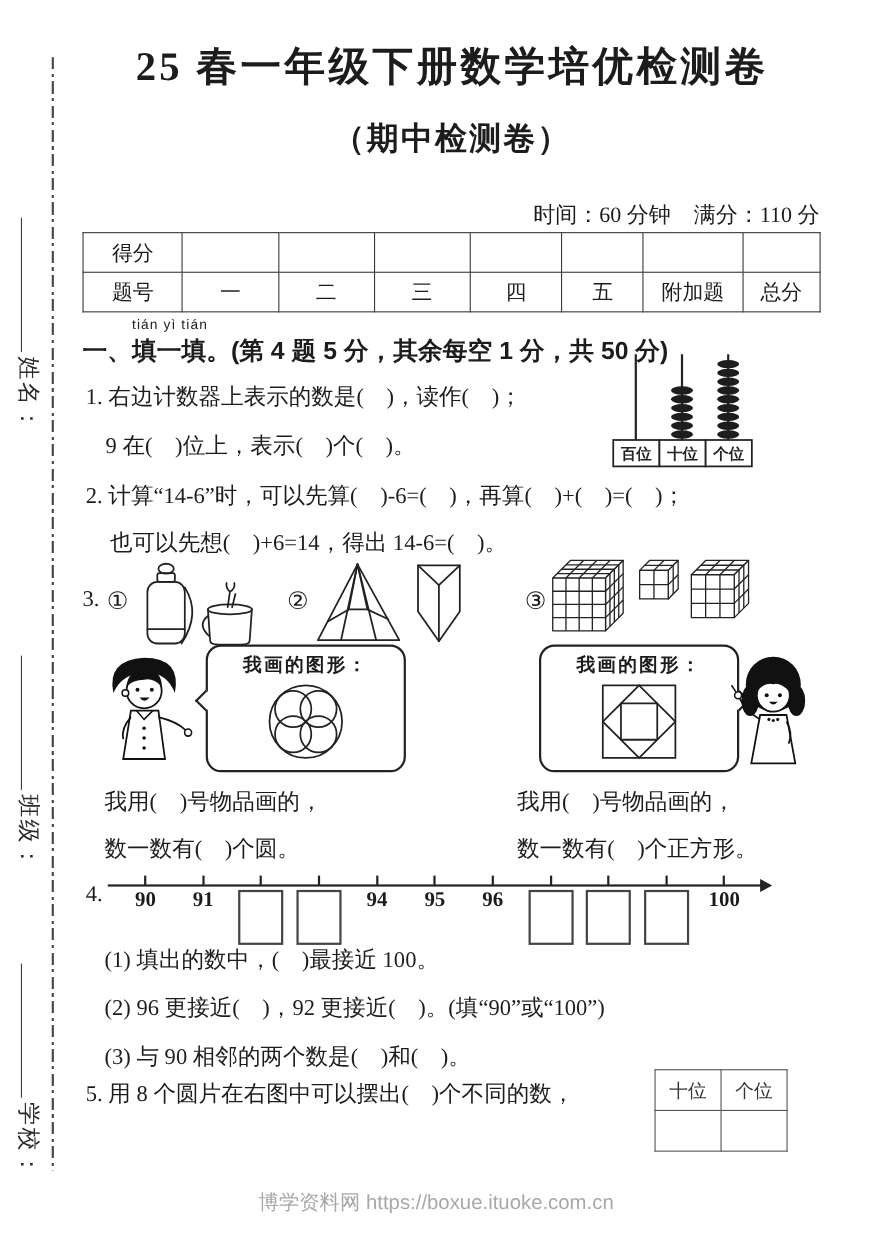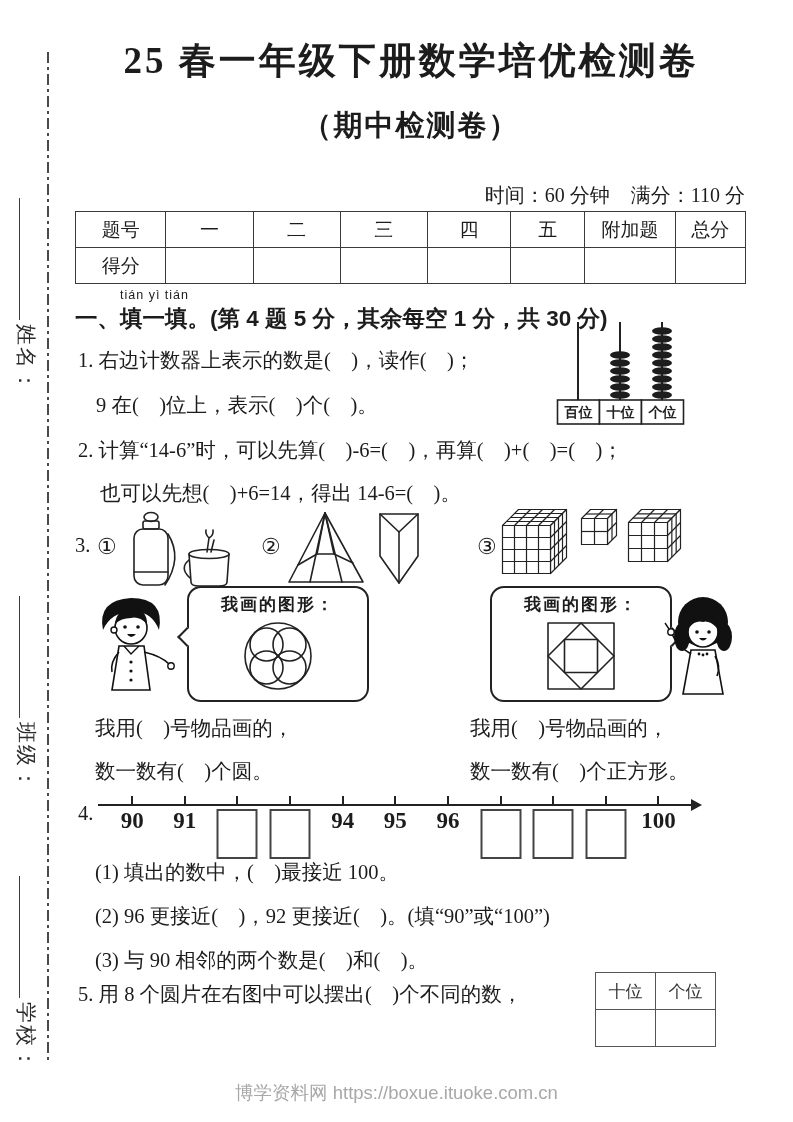--- a/index.html
+++ b/index.html
@@ -51,21 +51,21 @@
   .q3tl1{left:95px;top:714px}
   .q3tl2{left:95px;top:757px}
   .q3tr1{left:470px;top:714px}
   .q3tr2{left:470px;top:757px}
 
   .q4num{left:78px;top:802px;font-size:20.5px}
   .numberline{left:98px;top:793px;width:600px;height:74px}
   .nl-line{position:absolute;left:0;right:4px;top:11px;border-top:2px solid #222}
   .nl-arrow{position:absolute;right:-4px;top:6px;width:0;height:0;border-left:11px solid #222;border-top:6px solid transparent;border-bottom:6px solid transparent}
   .nl-tick{position:absolute;top:3px;width:2px;height:9px;background:#222;transform:translateX(-50%)}
-  .nl-label{position:absolute;top:15px;transform:translateX(-50%);font-size:23px;font-weight:600}
+  .nl-label{position:absolute;top:15px;transform:translateX(-50%);font-size:19px;font-weight:600}
   .nl-box{position:absolute;top:16px;width:41px;height:50px;border:2px solid #444;background:#fff;transform:translateX(-50%)}
 
   .q4s1{left:95px;top:858px}
   .q4s2{left:95px;top:902px}
   .q4s3{left:95px;top:946px}
 
   .q5l1{left:78px;top:980px}
   .q5l2{left:100px;top:1026px}
   table.q5table{position:absolute;left:595px;top:972px;border-collapse:collapse;background:#fff}
   table.q5table td{width:60px;height:37px;border:1.6px solid #555;text-align:center;font-size:17px;color:#333}
@@ -105,44 +105,44 @@
         <col style="width:13%">
         <col style="width:13%">
         <col style="width:13%">
       <col style="width:12.5%">
         <col style="width:11%">
         <col style="width:13.5%">
         <col style="width:10.5%">
     </colgroup>
     <tbody>
         <tr>
+      <td>得分</td>
+      <td></td>
+          <td></td>
+      <td></td>
+          <td></td>
+      <td></td>
+          <td></td>
+      <td></td>
+    </tr>
+    <tr>
       <td>题号</td>
       <td>一</td>
       <td>二</td>
       <td>三</td>
       <td>四</td>
       <td>五</td>
       <td>附加题</td>
       <td>总分</td>
     </tr>
-    <tr>
-      <td>得分</td>
-      <td></td>
-          <td></td>
-      <td></td>
-          <td></td>
-      <td></td>
-          <td></td>
-      <td></td>
-    </tr>
   </tbody>
     </table>
 
   <div class="abs sec1">
-    <span>一、</span><span class="rubywrap"><span class="pinyin">tián yì tián</span><span>填一填</span></span><span>。(第 4 题 5 分，其余每空 1 分，共 30 分)</span>
+    <span>一、</span><span class="rubywrap"><span class="pinyin">tián yì tián</span><span>填一填</span></span><span>。(第 4 题 5 分，其余每空 1 分，共 50 分)</span>
   </div>
 
   <div class="abs qtext q1l1">1. 右边计数器上表示的数是(&nbsp;&nbsp;&nbsp;&nbsp;)，读作(&nbsp;&nbsp;&nbsp;&nbsp;)；</div>
   <div class="abs qtext q1l2">9 在(&nbsp;&nbsp;&nbsp;&nbsp;)位上，表示(&nbsp;&nbsp;&nbsp;&nbsp;)个(&nbsp;&nbsp;&nbsp;&nbsp;)。</div>
   <svg class="abs" style="left:556px;top:316px" width="130" height="112" viewBox="0 0 130 112">
     <g stroke="#222" stroke-width="2">
       <line x1="22" y1="6" x2="22" y2="84"></line>
         <line x1="64" y1="6" x2="64" y2="84"></line>
         <line x1="106" y1="6" x2="106" y2="84"></line>
     </g>

